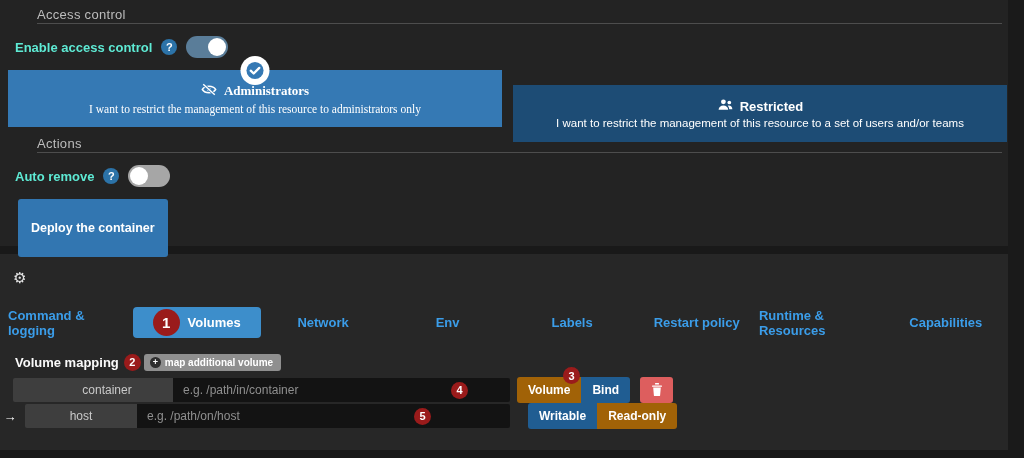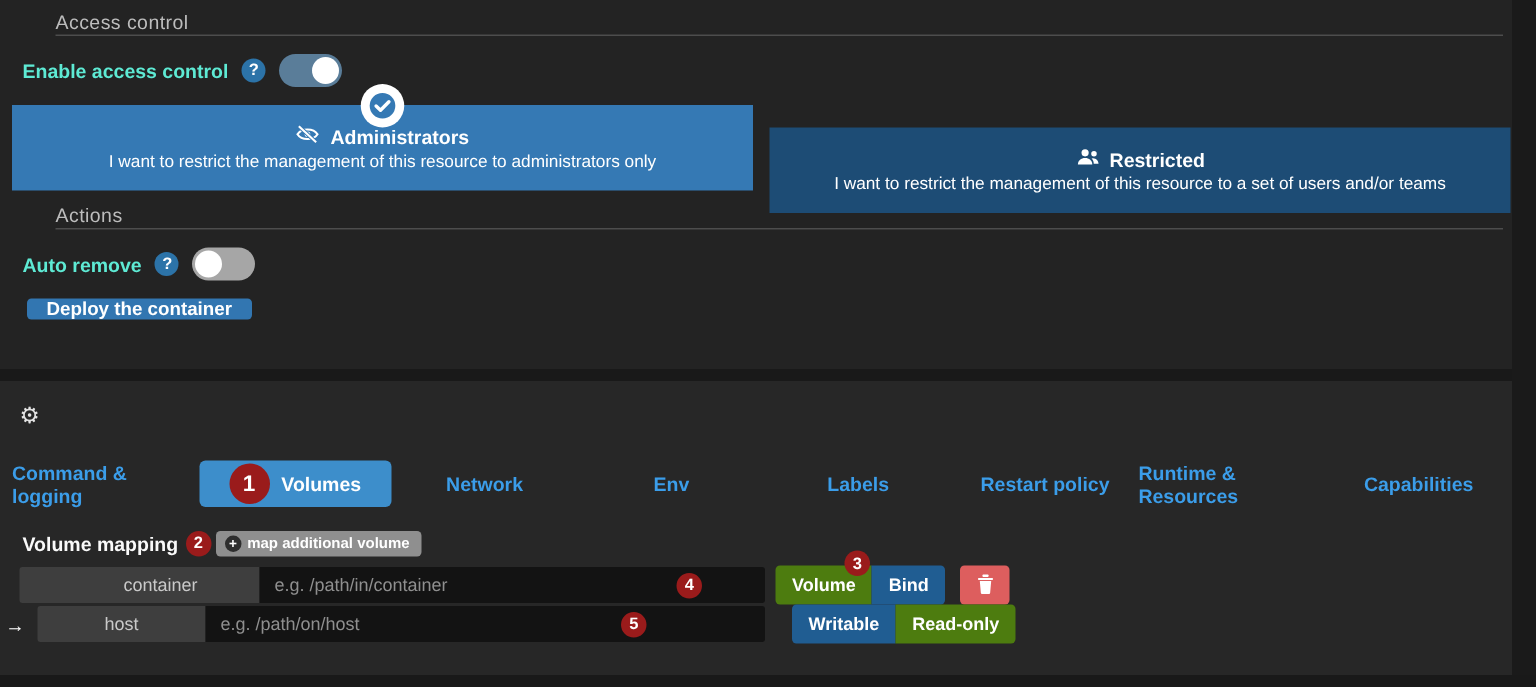--- a/index.html
+++ b/index.html
@@ -29,29 +29,29 @@
 
   .toggle { width:42px; height:22px; border-radius:11px; position:relative; cursor:pointer; }
   .toggle.on { background:#5a7d99; }
   .toggle.off { background:#a6a6a6; }
   .knob { width:18px; height:18px; border-radius:50%; background:#fff; position:absolute; top:2px; }
   .toggle.on .knob { right:2px; }
   .toggle.off .knob { left:2px; }
 
   .card { position:absolute; top:70px; height:57px; display:flex; flex-direction:column; align-items:center;
           justify-content:center; color:#fff; text-align:center; gap:3px; cursor:pointer; }
-  #card-admin { left:8px; width:494px; background:#3579b4; }
+  #card-admin { left:8px; width:494px; background:#3579b4;font-family:Liberation Serif, serif; }
   #card-restricted { left:513px; width:494px; background:#1d4c75;margin-top:15px; }
   .card-title { font-weight:bold; font-size:13px; display:flex; align-items:center; gap:7px; }
   .card-desc { font-size:11.5px; }
   .check-badge { position:absolute; top:-14px; left:50%; transform:translateX(-50%); width:29px; height:29px;
                  border-radius:50%; background:#fff; display:flex; align-items:center; justify-content:center; }
 
   .deploy-btn { position:absolute; left:18px; top:199px; background:#3276b1; color:#fff; font-weight:bold;
-                font-size:12.5px; font-family:inherit; padding:0 13px; border-radius:3px; border:none; cursor:pointer; }
+                font-size:12.5px; font-family:inherit; padding:22px 13px; border-radius:3px; border:none; cursor:pointer; }
 
   .adv-header { position:absolute; left:13px; top:270px; display:flex; align-items:center; gap:8px; }
   .gear { font-size:15px; color:#e4e4e4; line-height:1; }
   .adv-title { font-size:13.5px; font-weight:bold; color:#f2f2f2; }
 
   .tabs { position:absolute; left:8px; top:307px; width:1000px; height:31px; display:flex; }
   .tab { flex:1; display:flex; align-items:center; justify-content:center; color:#3b9de9;
          font-weight:bold; font-size:13px; cursor:pointer; }
   .tab-active-btn { background:#3d8ecb; color:#fff; border-radius:4px; height:31px; padding:0 20px;
                     display:flex; align-items:center; gap:8px; }
@@ -81,21 +81,21 @@
   .vm-input { width:100%; height:100%; background:#131313; border:none; outline:none; color:#ddd;
               font-size:12px; font-family:inherit; padding:0 10px; border-radius:0 2px 2px 0; }
   .vm-input::placeholder { color:#8f8f8f; }
   .badge-in-input { position:absolute; top:3.5px; }
   #badge-4 { right:42px; }
   #badge-5 { right:79px; }
   #badge-3 { position:absolute; left:550px; top:-10px; z-index:3; }
 
   .grp-btn { height:26px; font-size:12px; font-weight:bold; font-family:inherit; color:#fff; border:none;
              padding:0 11px; cursor:pointer; }
-  .btn-bright { background:#4d7c0f; }
+  .btn-bright { background:#a16207; }
   .btn-deep { background:#205d92; }
   .grp-left { border-radius:3px 0 0 3px; }
   .grp-right { border-radius:0 3px 3px 0; }
   .gap7 { margin-left:7px; }
   .gap18 { margin-left:18px; }
   .trash-btn { margin-left:10px; width:33px; height:26px; background:#dd5e5e; border:none; border-radius:3px;
                display:flex; align-items:center; justify-content:center; cursor:pointer; }
   .arrow { color:#fff; font-size:13px; font-weight:bold; width:14px; margin-right:8px; text-align:center; }
 </style>
 </head>

